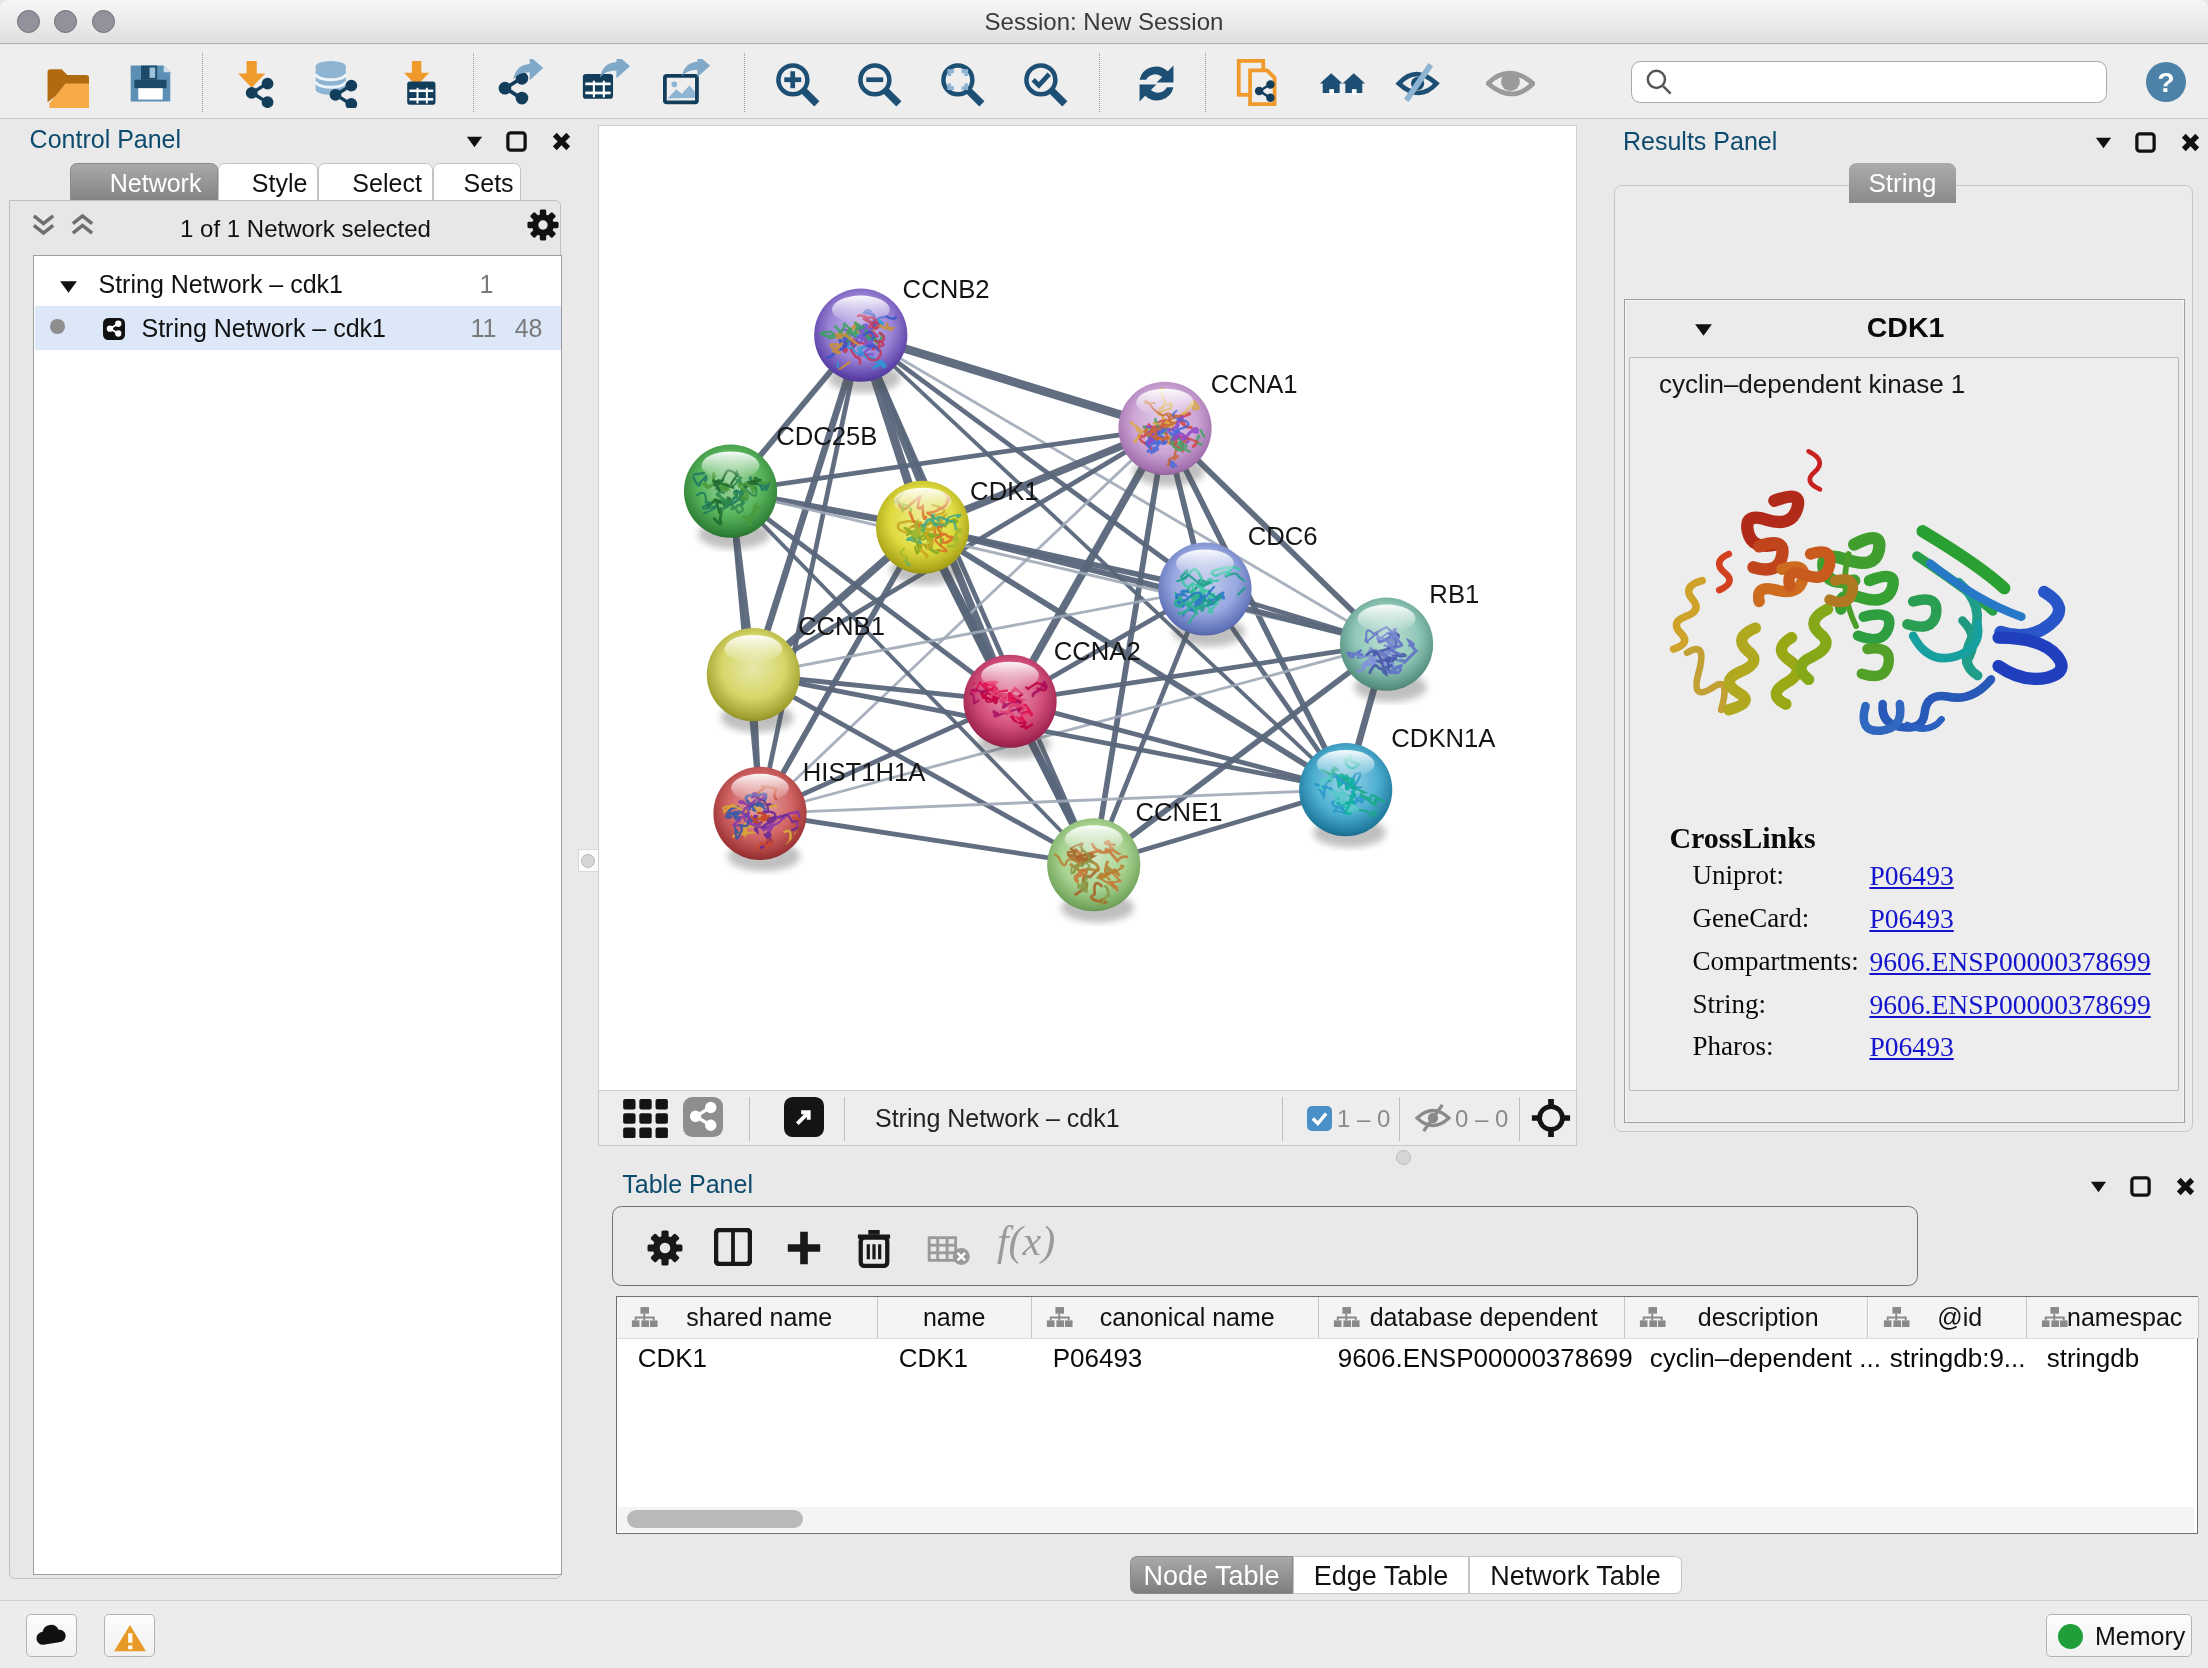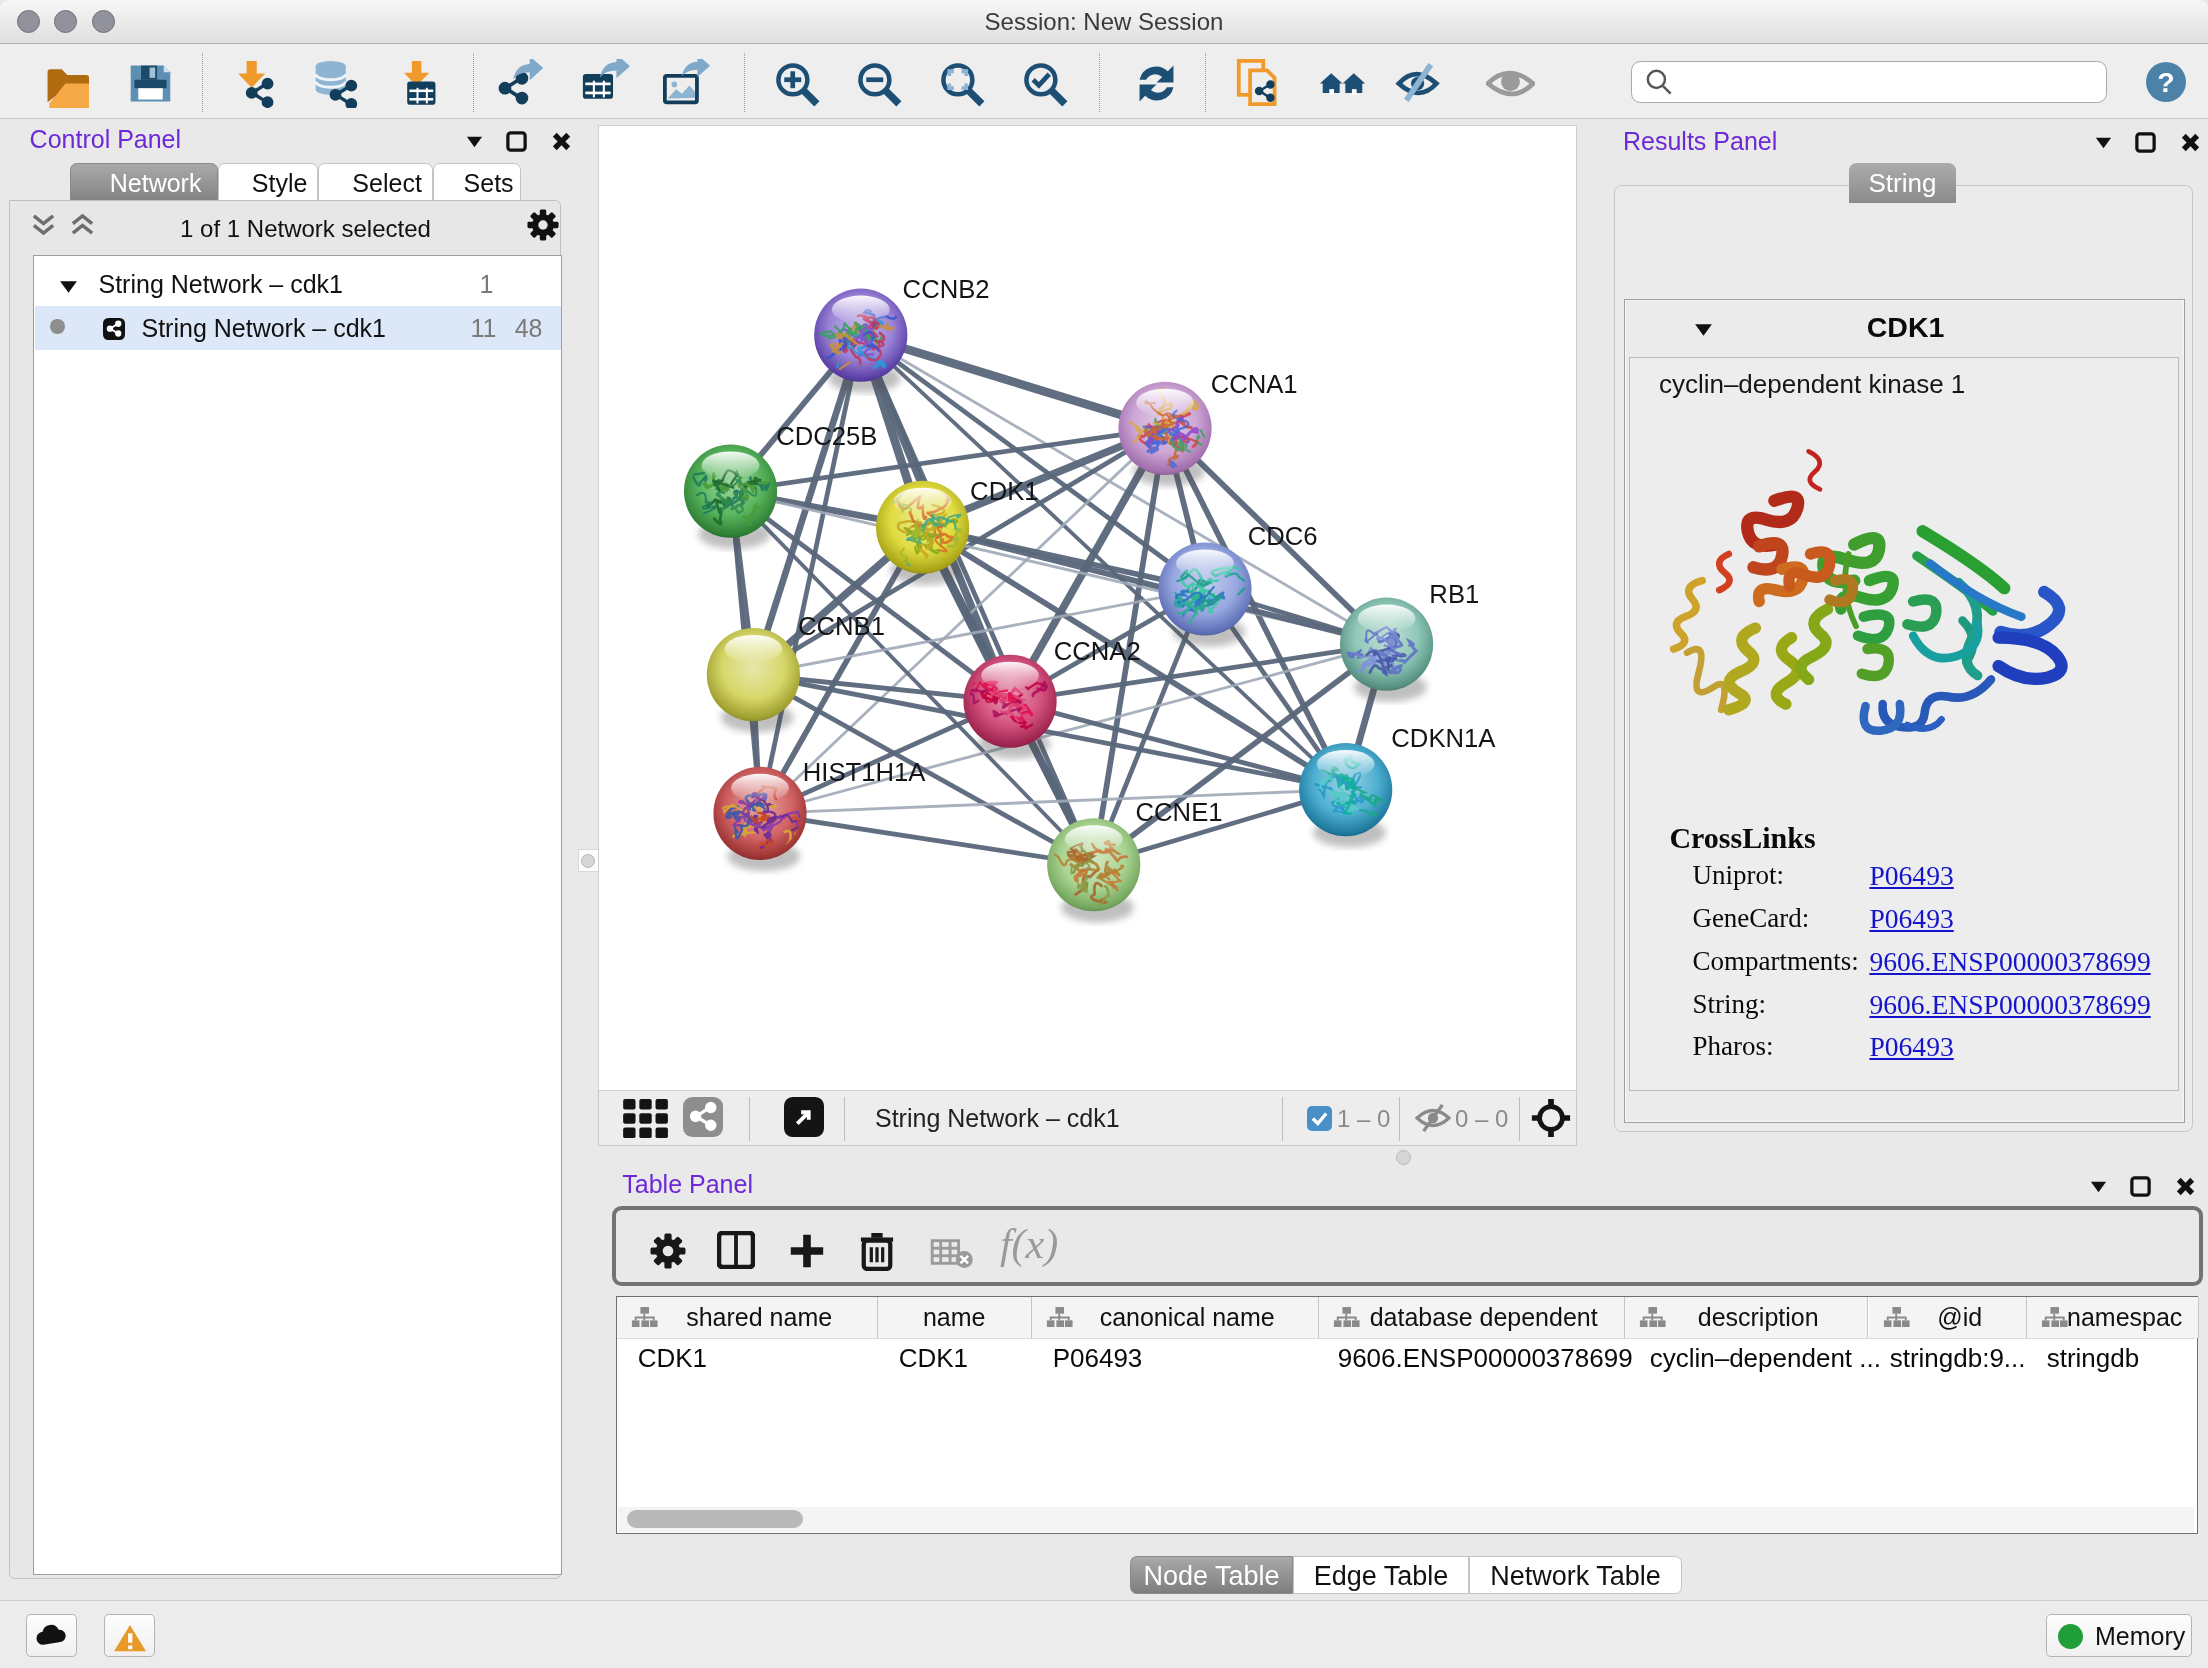--- a/index.html
+++ b/index.html
@@ -7,41 +7,41 @@
 
 #titlebar{left:0;top:0;width:2208px;height:44px;background:linear-gradient(#f7f7f7,#dfdfdf);border-bottom:1px solid #b4b4b4;border-radius:9.5px 9.5px 0 0;}
 .tl{position:absolute;top:9.5px;width:23px;height:23px;border-radius:50%;background:#92929c;border:1.4px solid #707078;}
 #title{position:absolute;top:7.6px;left:0;width:100%;text-align:center;font-size:24px;color:#3a3a3a;}
 
 #toolbar{left:0;top:45px;width:2208px;height:74px;background:#eeeeee;border-bottom:1px solid #c9c9c9;}
 .tbsep{position:absolute;top:7.6px;height:59px;width:0;border-left:1.9px dotted #9a9a9a;}
 .ticon{position:absolute;top:14.3px;}
 #searchbox{position:absolute;left:1631px;top:16px;width:476px;height:42px;background:#fff;border:1.9px solid #a9a9a9;border-radius:9.5px;}
 
-.ptitle{font-size:25px;color:#6d28d9;}
+.ptitle{font-size:25px;color:#0c4a6e;}
 .pbtns{position:absolute;display:flex;align-items:center;gap:21px;}
 
 #cpanel{left:7.6px;top:119px;width:555px;height:1468px;}
 .tab{position:absolute;top:0;height:44px;font-size:25px;text-align:center;line-height:38px;background:#fff;border:1px solid #c3c3c3;color:#111;border-radius:6.7px 6.7px 0 0;padding-left:24px;}
 .tabsel{background:linear-gradient(#a9a9a9,#7e7e7e);color:#fff;border-color:#8a8a8a;}
 #cbox{position:absolute;left:1.9px;top:81px;width:552px;height:1379px;background:#e7e7e7;border:1px solid #c0c0c0;border-radius:0 5.7px 5.7px 5.7px;}
 #ctree{position:absolute;left:23px;top:54px;width:529px;height:1320px;background:#fff;border:1px solid #9d9d9d;}
 .trow{position:absolute;left:1px;width:526px;height:44px;font-size:25px;color:#111;}
 
 #canvas{left:598px;top:125px;width:979px;height:966px;background:#fff;border:1px solid #cfcfcf;}
 #canvasbar{left:598px;top:1091px;width:979px;height:55px;background:#ededed;border:1px solid #c8c8c8;border-top:none;}
 .cbsep{position:absolute;top:5.7px;height:44px;width:0;border-left:1px solid #bdbdbd;}
 
 #rpanel{left:1580px;top:119px;width:617px;height:1032px;}
 #rbox{position:absolute;left:34px;top:66px;width:579px;height:947px;background:#ebebeb;border:1px solid #c6c6c6;border-radius:7.6px;}
 .etched{border:1px solid #9f9f9f;box-shadow:inset 0 0 0 1px #f6f6f6;}
 .btn{position:absolute;background:linear-gradient(#ffffff,#f2f2f2);border:1px solid #c4c4c4;border-radius:7.6px;font-size:26px;text-align:center;color:#0a0a0a;}
 
 #tpanel{left:609px;top:1149px;width:1600px;height:451px;}
-#ttools{position:absolute;left:2.9px;top:57px;width:1591px;height:80px;background:#e9e9e9;border:4px solid #737373;border-radius:9.5px;}
+#ttools{position:absolute;left:2.9px;top:57px;width:1306px;height:80px;background:#e9e9e9;border:1px solid #737373;border-radius:9.5px;}
 #ttable{position:absolute;left:6.7px;top:147px;width:1582px;height:238px;background:#fff;border:1.9px solid #6f6f6f;}
 .th{position:absolute;top:0;height:41px;border-right:1px solid #c6c6c6;font-size:25px;color:#111;display:flex;align-items:center;justify-content:center;gap:9.5px;}
 .td{position:absolute;top:41px;height:41px;font-size:26px;color:#0a0a0a;display:flex;align-items:center;}
 #hscroll{position:absolute;left:1px;bottom:1px;height:25px;width:1576px;background:#f4f4f4;}
 #hthumb{position:absolute;left:9.5px;top:2.9px;width:176px;height:18px;background:#b9b9b9;border-radius:9.5px;}
 .btab{position:absolute;top:0;height:38px;font-size:27px;text-align:center;line-height:38px;background:#fff;border:1px solid #c3c3c3;color:#111;}
 
 #statusbar{left:0;top:1600px;width:2208px;height:68px;background:#ececec;border-top:1px solid #cfcfcf;}
 .sbtn{position:absolute;top:13.3px;height:43px;background:linear-gradient(#fdfdfd,#f0f0f0);border:1.4px solid #b3b3b3;border-radius:4.8px;}
 a.lnk{color:#1414cc;text-decoration:underline;}

